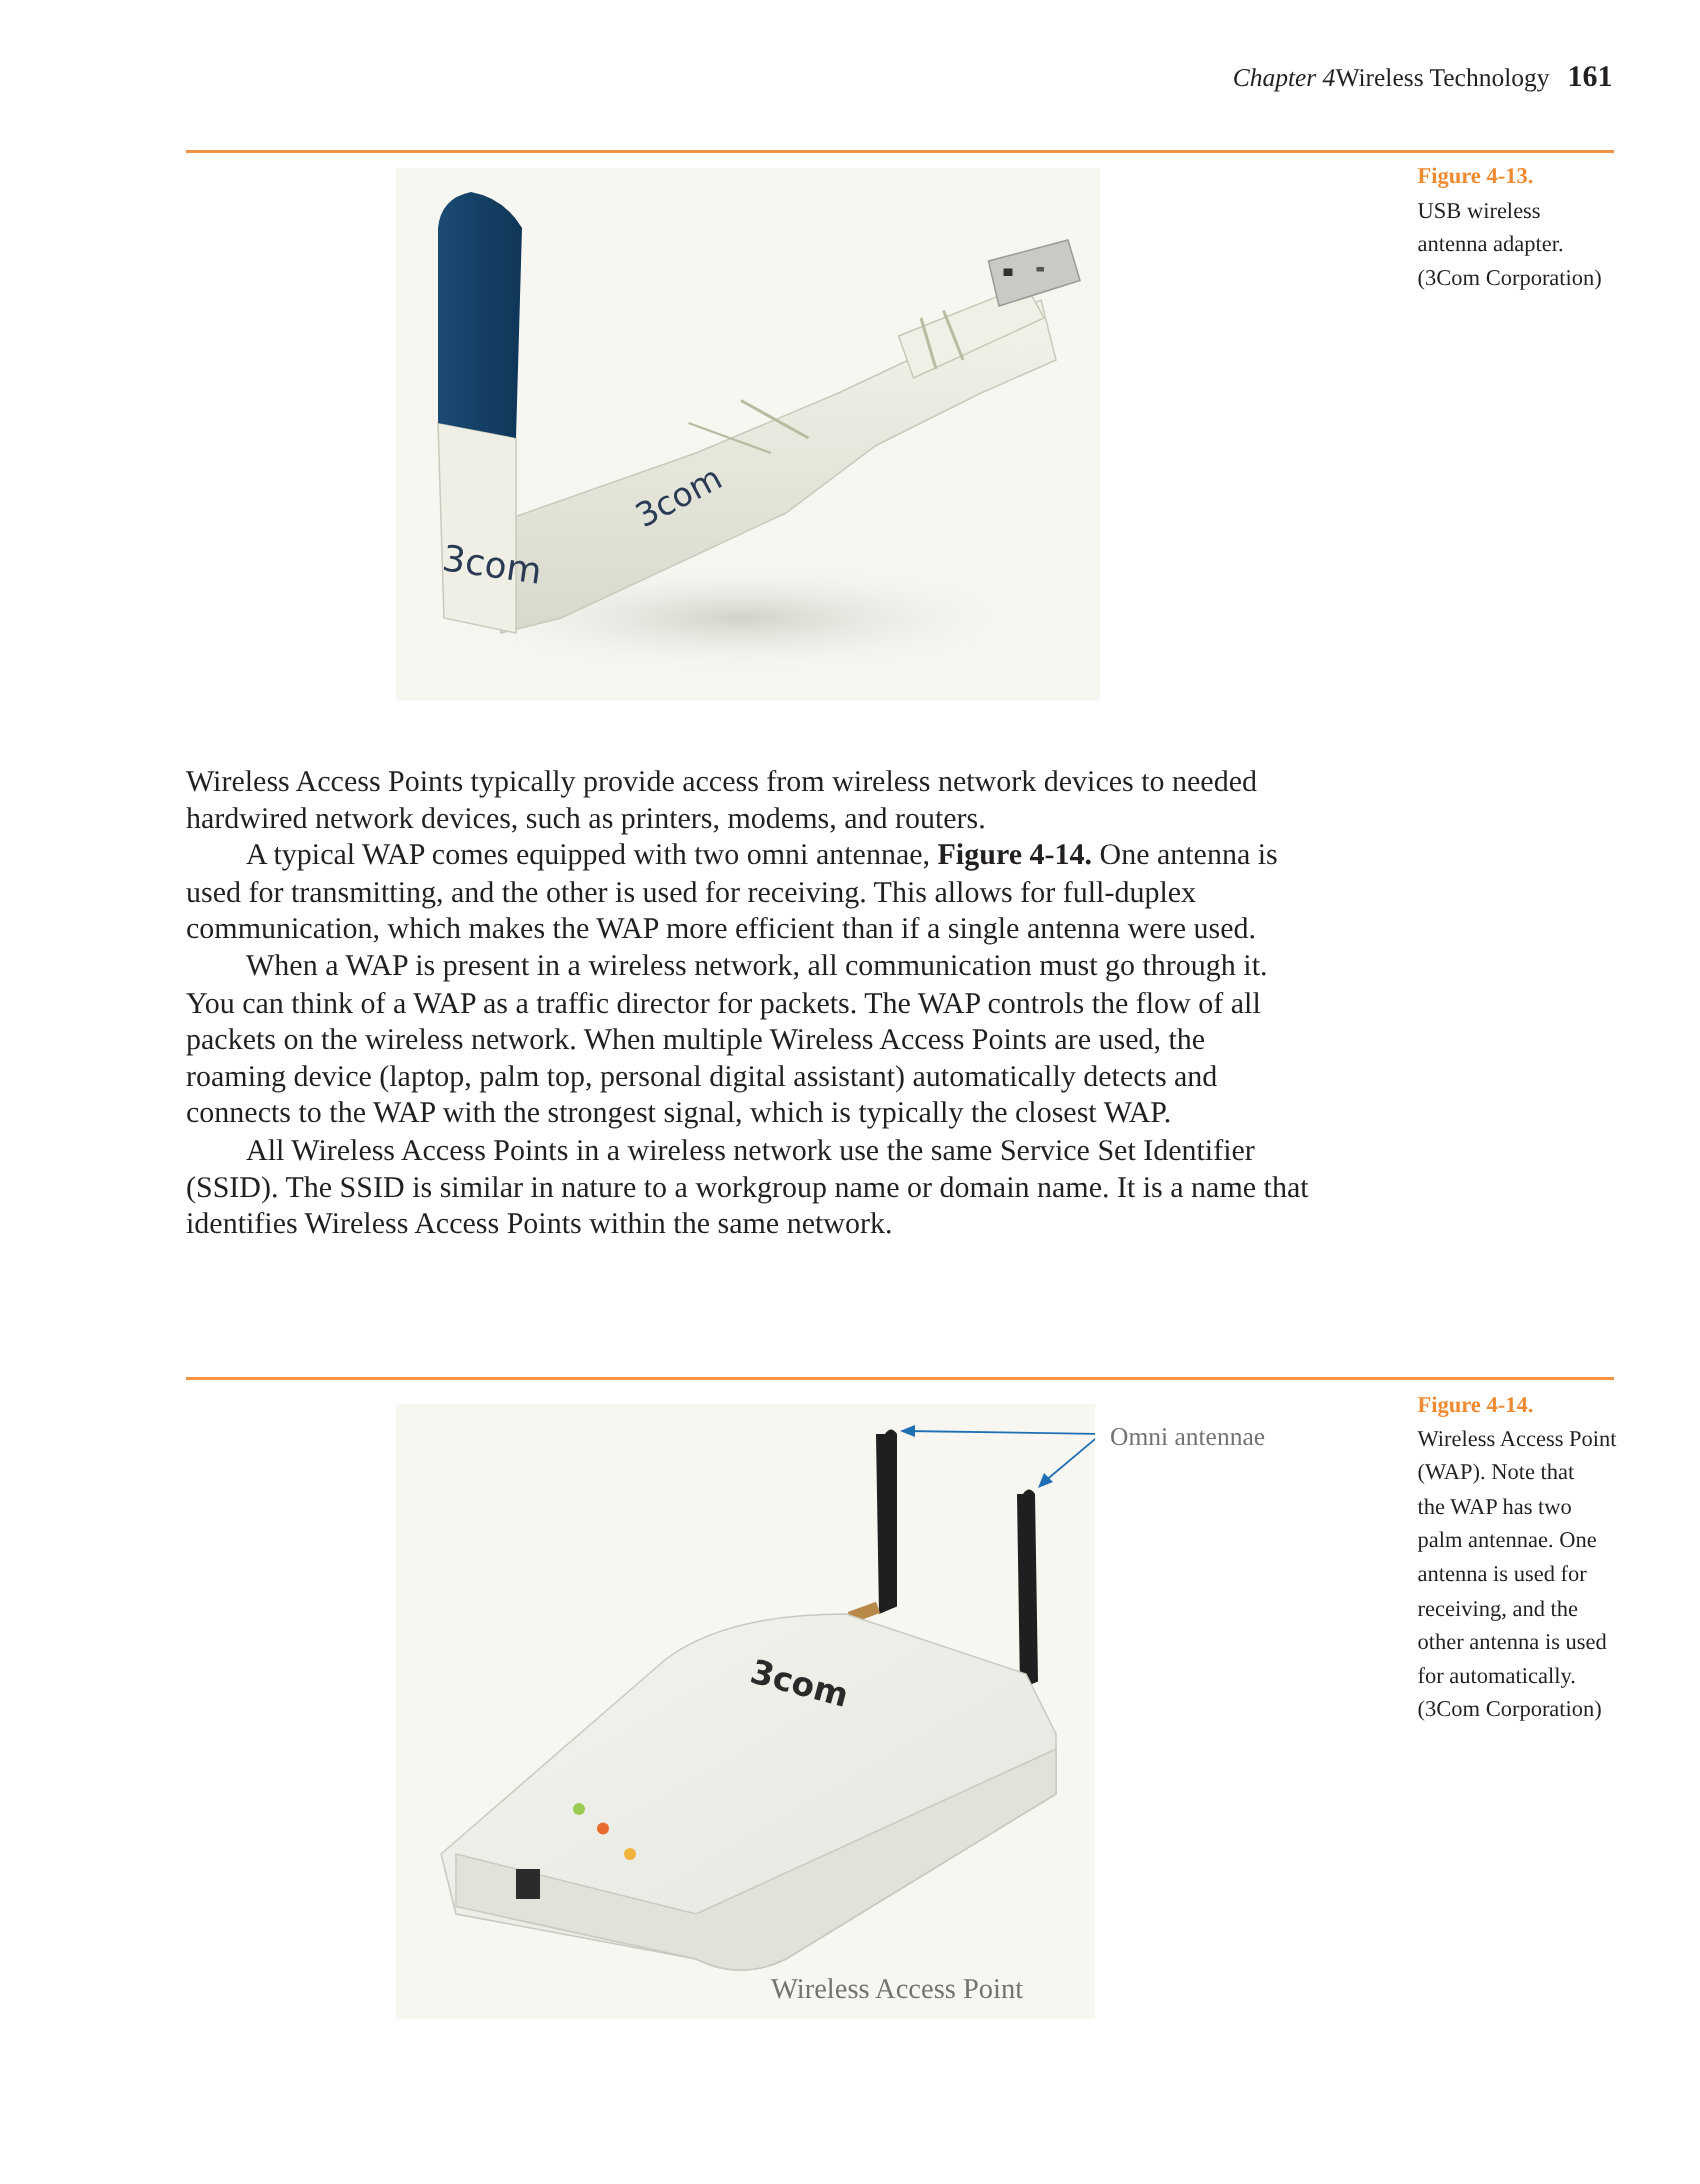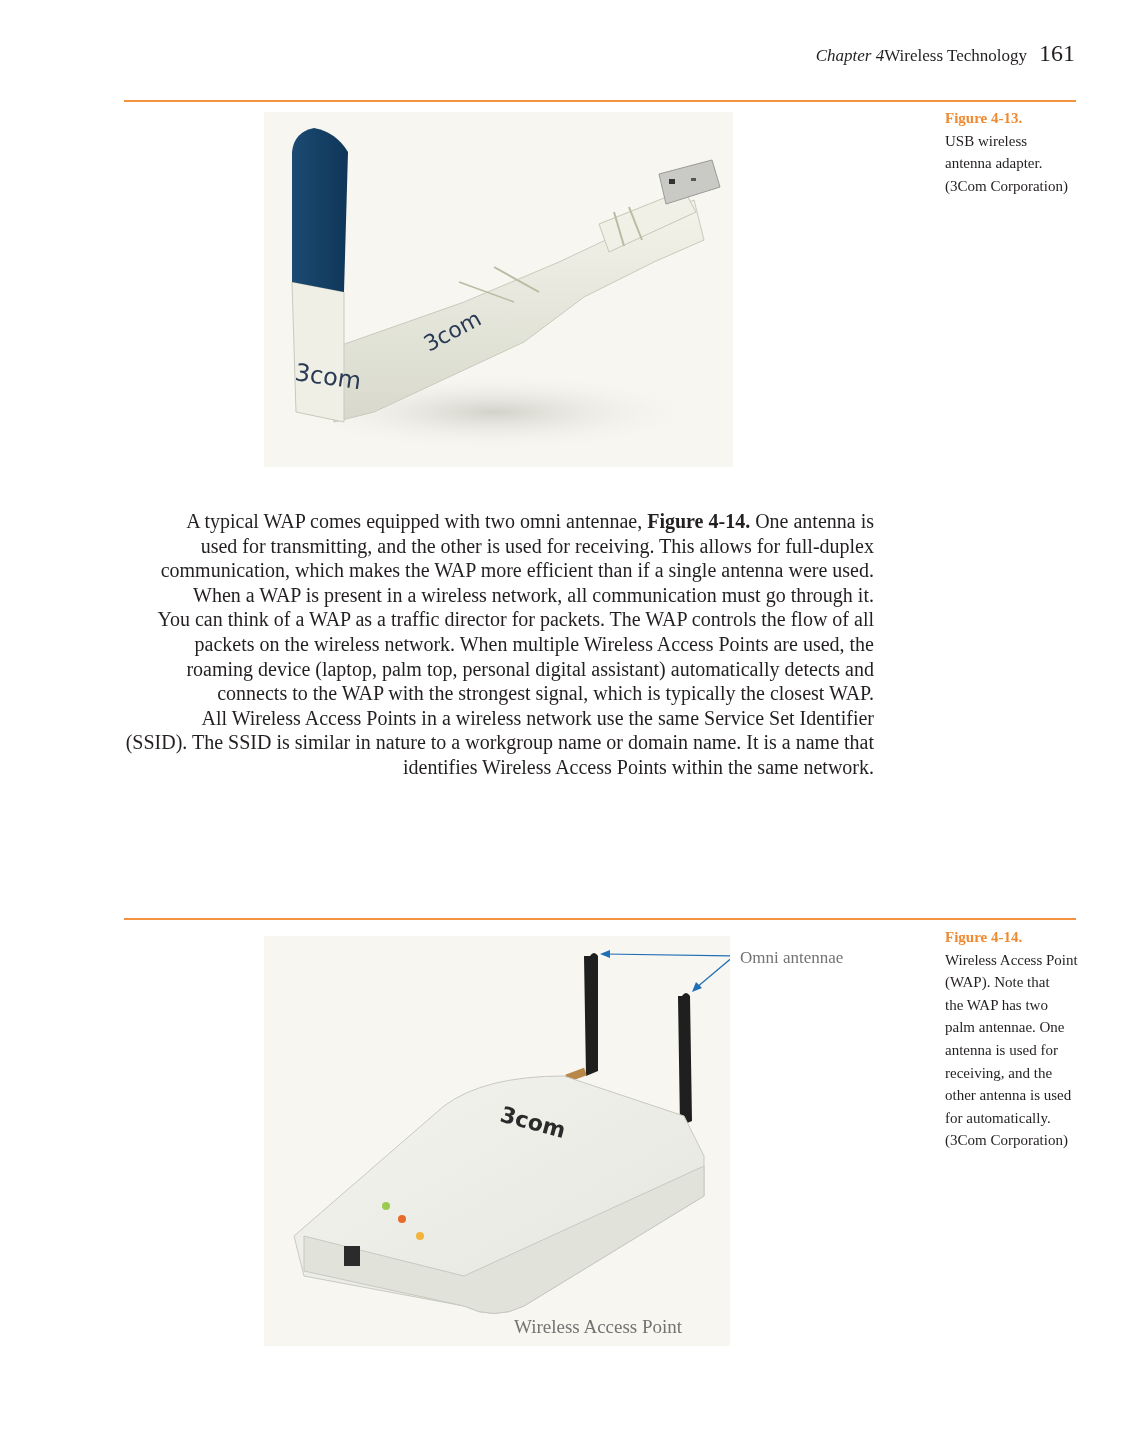--- a/index.html
+++ b/index.html
@@ -4,33 +4,33 @@
 <style>
   html, body { margin: 0; padding: 0; background: #ffffff; }
   body { width: 1133px; height: 1456px; position: relative; overflow: hidden;
          font-family: "Liberation Serif", "DejaVu Serif", serif; color: #231f20; }
   .abs { position: absolute; }
 
   
   .running-head { top: 40px; right: 58px; font-size: 17px; white-space: nowrap; display: flex; align-items: baseline; }
   .rh-chapter { font-style: italic; margin-right: 0; }
   .rh-title { margin-right: 12px; }
-  .rh-page { font-weight: normal; font-size: 24px; }
+  .rh-page { font-weight: bold; font-size: 20px; }
 
   .rule { left: 124px; width: 952px; height: 2px; background: #f39241; }
 
   
   .figure-box { background: #f7f6f1; overflow: hidden; }
   .caption { left: 945px; width: 190px; font-size: 15px; line-height: 22.6px; }
   .caption-label { color: #f08a30; font-weight: bold; display: block; }
 
   
   .body-text { left: 124px; top: 509px; width: 750px; font-size: 20px; line-height: 24.6px; }
   .body-text p { margin: 0; }
-  .body-text p.indent { text-indent: 40px; text-align: right; }
+  .body-text p.indent { text-indent: 40px; }
   .fig-ref { font-weight: bold; }
 
   .callout { color: #737373; font-size: 17px; white-space: nowrap; }
 </style>
 </head>
 <body>
 
 <div class="abs running-head">
   <span class="rh-chapter">Chapter 4</span>
   <span class="rh-title">Wireless Technology</span>
@@ -78,20 +78,21 @@
 </div>
 
 <div class="abs caption" style="top:107px;">
   <span class="caption-label">Figure 4-13.</span>
   <div>USB wireless</div>
   <div>antenna adapter.</div>
   <div>(3Com Corporation)</div>
 </div>
 
 <div class="abs body-text">
+  <p>Wireless Access Points typically provide access from wireless network devices to needed hardwired network devices, such as printers, modems, and routers.</p>
   <p class="indent"><span>A typical WAP comes equipped with two omni antennae, </span><span class="fig-ref">Figure 4-14.</span><span> One antenna is used for transmitting, and the other is used for receiving. This allows for full-duplex communication, which makes the WAP more efficient than if a single antenna were used.</span></p>
   <p class="indent">When a WAP is present in a wireless network, all communication must go through it. You can think of a WAP as a traffic director for packets. The WAP controls the flow of all packets on the wireless network. When multiple Wireless Access Points are used, the roaming device (laptop, palm top, personal digital assistant) automatically detects and connects to the WAP with the strongest signal, which is typically the closest WAP.</p>
   <p class="indent">All Wireless Access Points in a wireless network use the same Service Set Identifier (SSID). The SSID is similar in nature to a workgroup name or domain name. It is a name that identifies Wireless Access Points within the same network.</p>
 </div>
 
 <div class="abs rule" style="top:918px;"></div>
 
 <div class="abs figure-box" style="left:264px; top:936px; width:466px; height:410px;">
   <svg width="466" height="410" viewBox="0 0 466 410">
     <defs>

